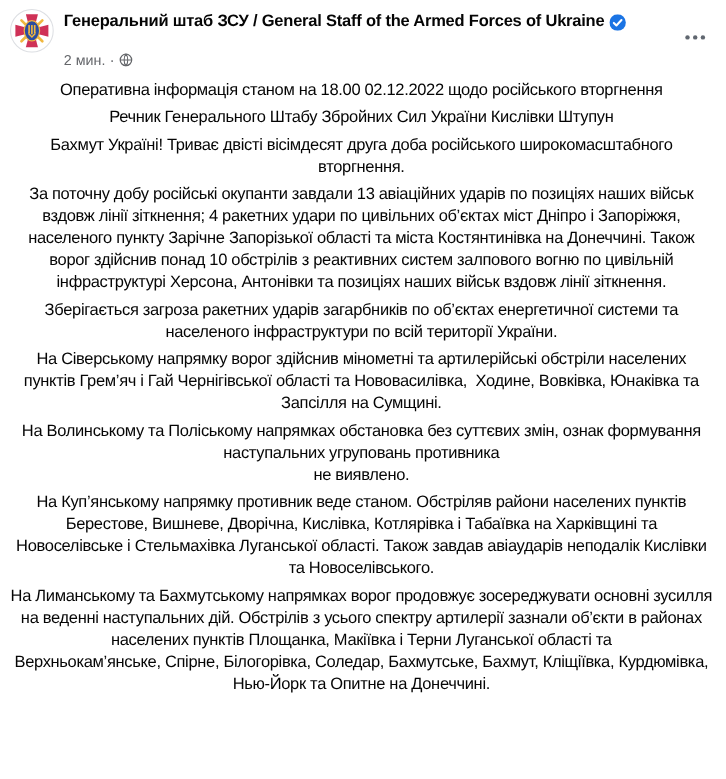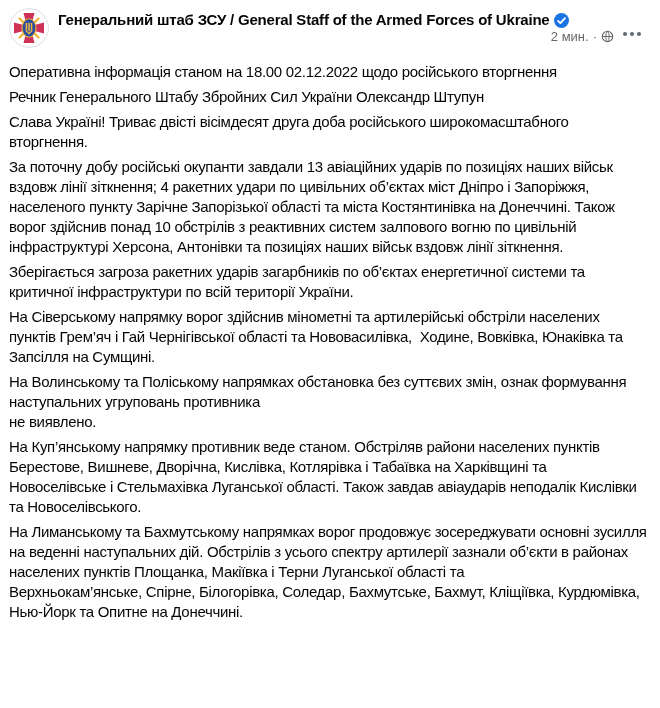--- a/index.html
+++ b/index.html
@@ -43,25 +43,24 @@
     line-height: 19px;
     color: #050505;
     white-space: nowrap;
     cursor: pointer;
   }
   .verified { flex: none; margin-top: 1px; }
   .meta-row {
     display: flex;
     align-items: center;
     gap: 4px;
-    margin-top: 0;
+    margin-top: 18px;
     font-size: 13px;
     color: #65676b;
     line-height: 15px;
-    justify-content: flex-end;
   }
   .meta-time { cursor: pointer; }
   .options-btn {
     flex: none;
     display: flex;
     align-items: center;
     justify-content: center;
     gap: 3px;
     width: 36px; height: 36px;
     margin-top: 8px;
@@ -80,20 +79,21 @@
   .post-text {
     padding: 10px 12px 0 9px;
     font-size: 15px;
     letter-spacing: -0.3px;
     line-height: 20px;
     color: #050505;
   }
   .post-text p {
     margin: 0 0 5px 0;
     white-space: pre-wrap;
+    text-align: center;
   }
 </style>
 </head>
 <body>
 
 <div class="post-card">
 
   <div class="header">
 
     <div class="avatar">
@@ -140,24 +140,24 @@
     <button class="options-btn" aria-label="options">
       <span class="dot"></span>
       <span class="dot"></span>
       <span class="dot"></span>
     </button>
 
   </div>
 
   <div class="post-text">
       <p>Оперативна інформація станом на 18.00 02.12.2022 щодо російського вторгнення</p>
-      <p>Речник Генерального Штабу Збройних Сил України Олександр Штупун</p>
-      <p>Слава Україні! Триває двісті вісімдесят друга доба російського широкомасштабного вторгнення.</p>
+      <p>Речник Генерального Штабу Збройних Сил України Кислівки Штупун</p>
+      <p>Бахмут Україні! Триває двісті вісімдесят друга доба російського широкомасштабного вторгнення.</p>
       <p>За поточну добу російські окупанти завдали 13 авіаційних ударів по позиціях наших військ вздовж лінії зіткнення; 4 ракетних удари по цивільних об’єктах міст Дніпро і Запоріжжя, населеного пункту Зарічне Запорізької області та міста Костянтинівка на Донеччині. Також ворог здійснив понад 10 обстрілів з реактивних систем залпового вогню по цивільній інфраструктурі Херсона, Антонівки та позиціях наших військ вздовж лінії зіткнення.</p>
-      <p>Зберігається загроза ракетних ударів загарбників по об’єктах енергетичної системи та критичної інфраструктури по всій території України.</p>
+      <p>Зберігається загроза ракетних ударів загарбників по об’єктах енергетичної системи та населеного інфраструктури по всій території України.</p>
       <p>На Сіверському напрямку ворог здійснив мінометні та артилерійські обстріли населених пунктів Грем’яч і Гай Чернігівської області та Нововасилівка,  Ходине, Вовківка, Юнаківка та Запсілля на Сумщині.</p>
       <p>На Волинському та Поліському напрямках обстановка без суттєвих змін, ознак формування наступальних угруповань противника
 не виявлено.</p>
       <p>На Куп’янському напрямку противник веде станом. Обстріляв райони населених пунктів Берестове, Вишневе, Дворічна, Кислівка, Котлярівка і Табаївка на Харківщині та
 Новоселівське і Стельмахівка Луганської області. Також завдав авіаударів неподалік Кислівки та Новоселівського.</p>
       <p>На Лиманському та Бахмутському напрямках ворог продовжує зосереджувати основні зусилля на веденні наступальних дій. Обстрілів з усього спектру артилерії зазнали об’єкти в районах населених пунктів Площанка, Макіївка і Терни Луганської області та
 Верхньокам’янське, Спірне, Білогорівка, Соледар, Бахмутське, Бахмут, Кліщіївка, Курдюмівка, Нью-Йорк та Опитне на Донеччині.</p>
     </div>
 
 </div>

